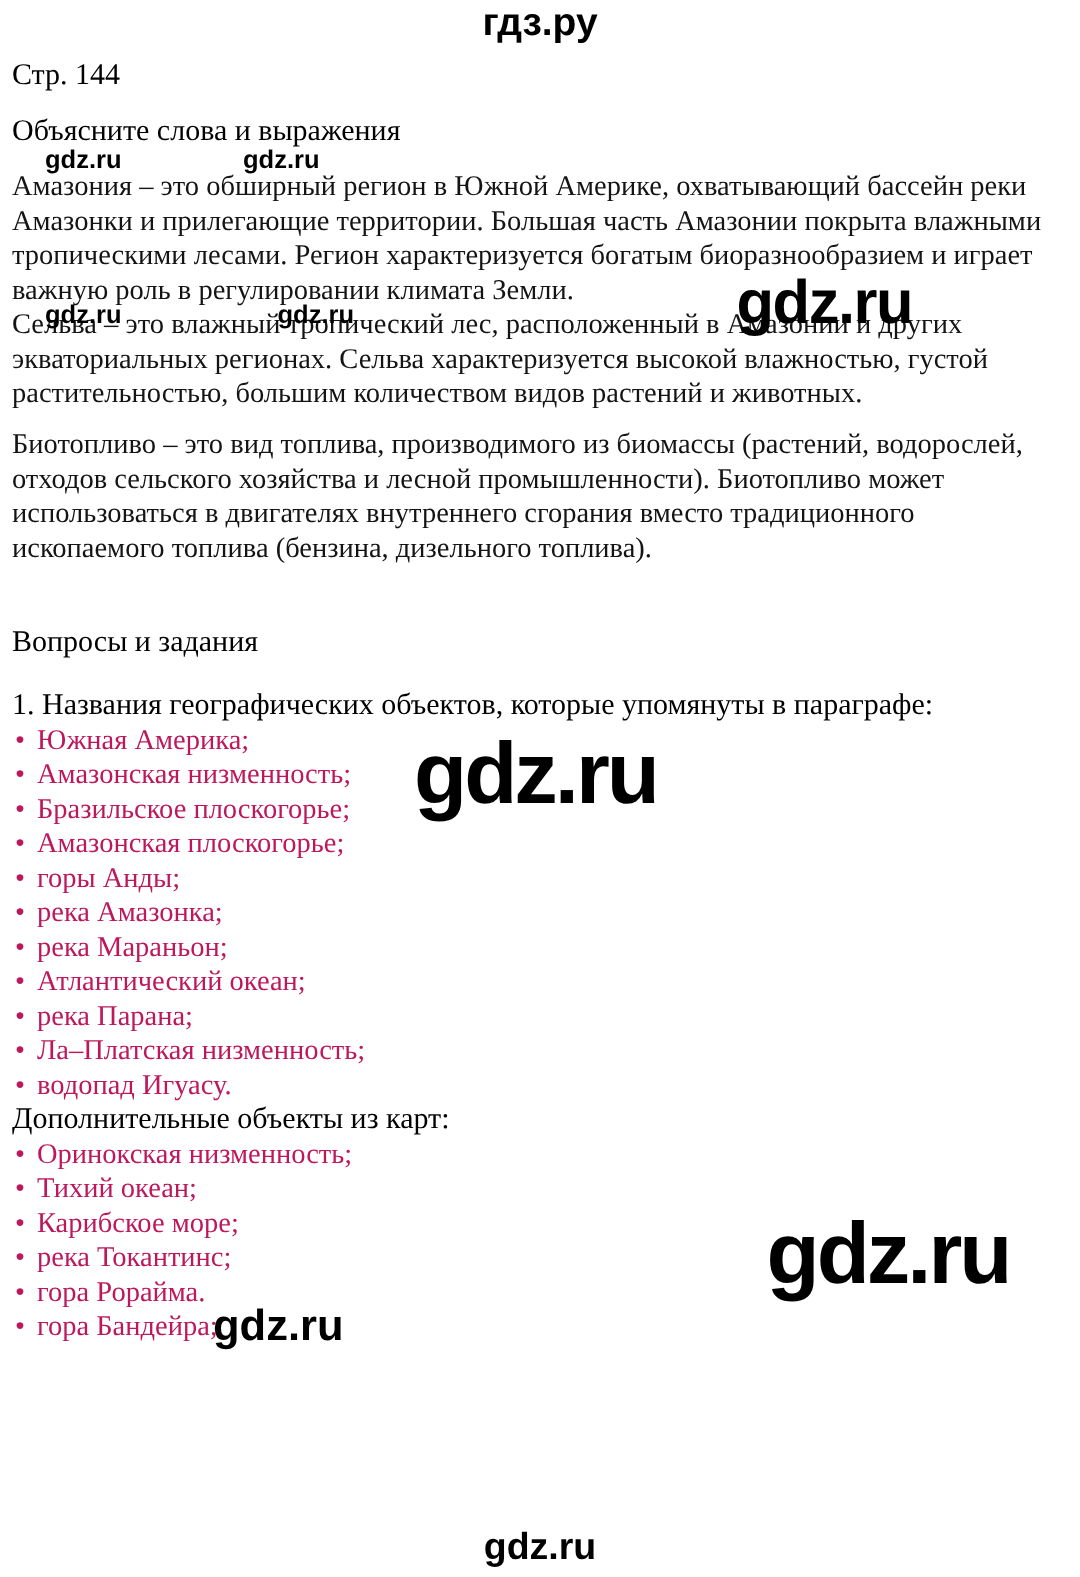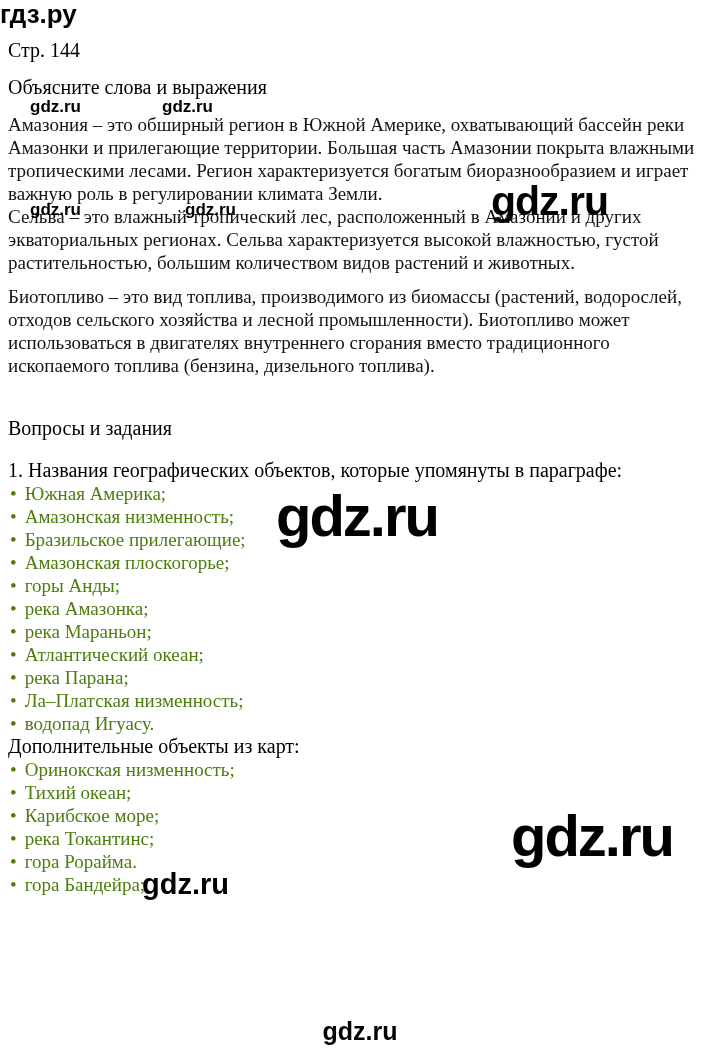--- a/index.html
+++ b/index.html
@@ -6,20 +6,21 @@
   .page {
     position:relative;
     width:720px;
     height:1051px;
     background:#ffffff;
     font-family:"Liberation Serif", serif;
     color:#121212;
     overflow:hidden;
   }
   .logo-top {
+    text-align:center;
     font-family:"Liberation Sans", sans-serif;
     font-weight:bold;
     font-size:26px;
     line-height:25px;
     padding-top:2px;
     color:#000;
   }
   .content { padding:0 8px; }
   .bold-head {
     font-weight:normal;
@@ -38,21 +39,21 @@
   .p1 { margin-top:14px; }
   .p2 { }
   .p3 { margin-top:9px; }
   .p4 { margin-top:11px; }
   .questions-title { margin-top:40px; }
   .task1-title     { margin-top:19px; }
   .list { margin:0; padding:0; }
   .li {
     font-size:19px;
     line-height:23px;
-    color:#4d7c0f;
+    color:#be185d;
     padding-left:2px;
   }
   .li .bullet { margin-right:8px; }
   .extra-title { margin-top:0; }
   
   .wm {
     position:absolute;
     font-family:"Liberation Sans", sans-serif;
     font-weight:bold;
     color:#000;
@@ -111,21 +112,21 @@
     <p class="para p2">Сельва – это влажный тропический лес, расположенный в Амазонии и других экваториальных регионах. Сельва характеризуется высокой влажностью, густой растительностью, большим количеством видов растений и животных.</p>
     <p class="para p4">Биотопливо – это вид топлива, производимого из биомассы (растений, водорослей, отходов сельского хозяйства и лесной промышленности). Биотопливо может использоваться в двигателях внутреннего сгорания вместо традиционного ископаемого топлива (бензина, дизельного топлива).</p>
 
     <div class="bold-head questions-title">Вопросы и задания</div>
 
     <div class="bold-head task1-title">1. Названия географических объектов, которые упомянуты в параграфе:</div>
 
     <div class="list">
       <div class="li"><span class="bullet">•</span><span>Южная Америка;</span></div>
       <div class="li"><span class="bullet">•</span><span>Амазонская низменность;</span></div>
-      <div class="li"><span class="bullet">•</span><span>Бразильское прилегающие;</span></div>
+      <div class="li"><span class="bullet">•</span><span>Бразильское плоскогорье;</span></div>
       <div class="li"><span class="bullet">•</span><span>Амазонская плоскогорье;</span></div>
       <div class="li"><span class="bullet">•</span><span>горы Анды;</span></div>
       <div class="li"><span class="bullet">•</span><span>река Амазонка;</span></div>
       <div class="li"><span class="bullet">•</span><span>река Мараньон;</span></div>
       <div class="li"><span class="bullet">•</span><span>Атлантический океан;</span></div>
       <div class="li"><span class="bullet">•</span><span>река Парана;</span></div>
       <div class="li"><span class="bullet">•</span><span>Ла–Платская низменность;</span></div>
       <div class="li"><span class="bullet">•</span><span>водопад Игуасу.</span></div>
     </div>
 

